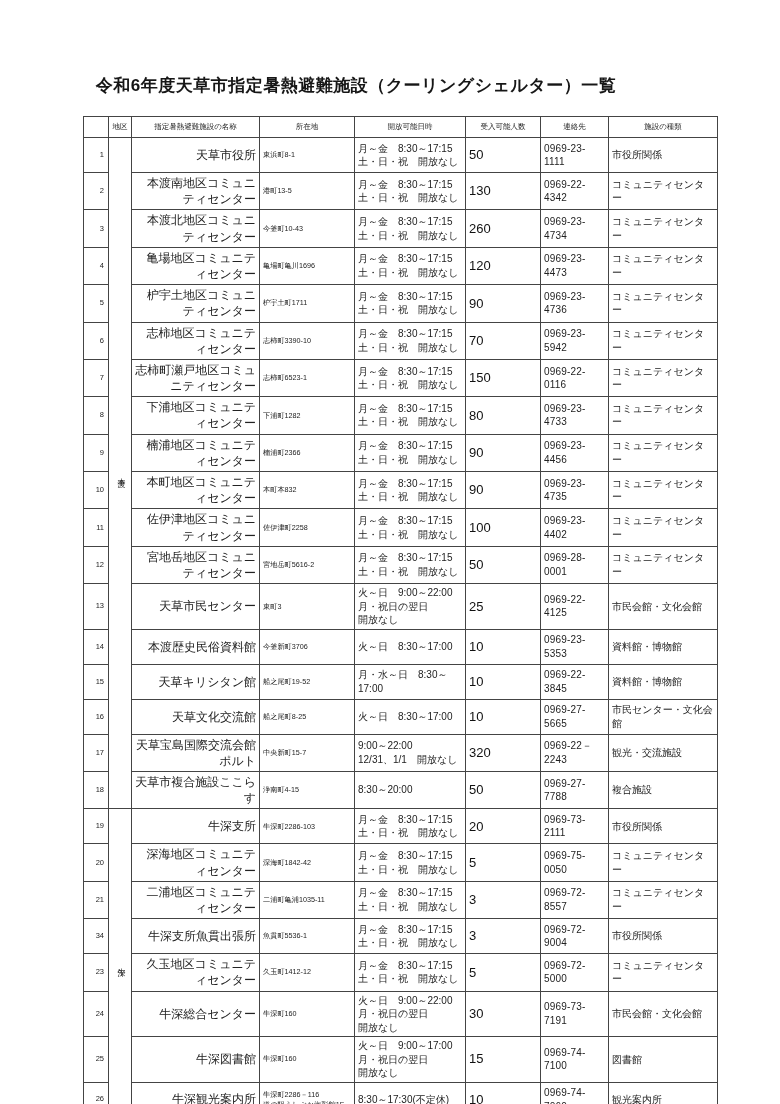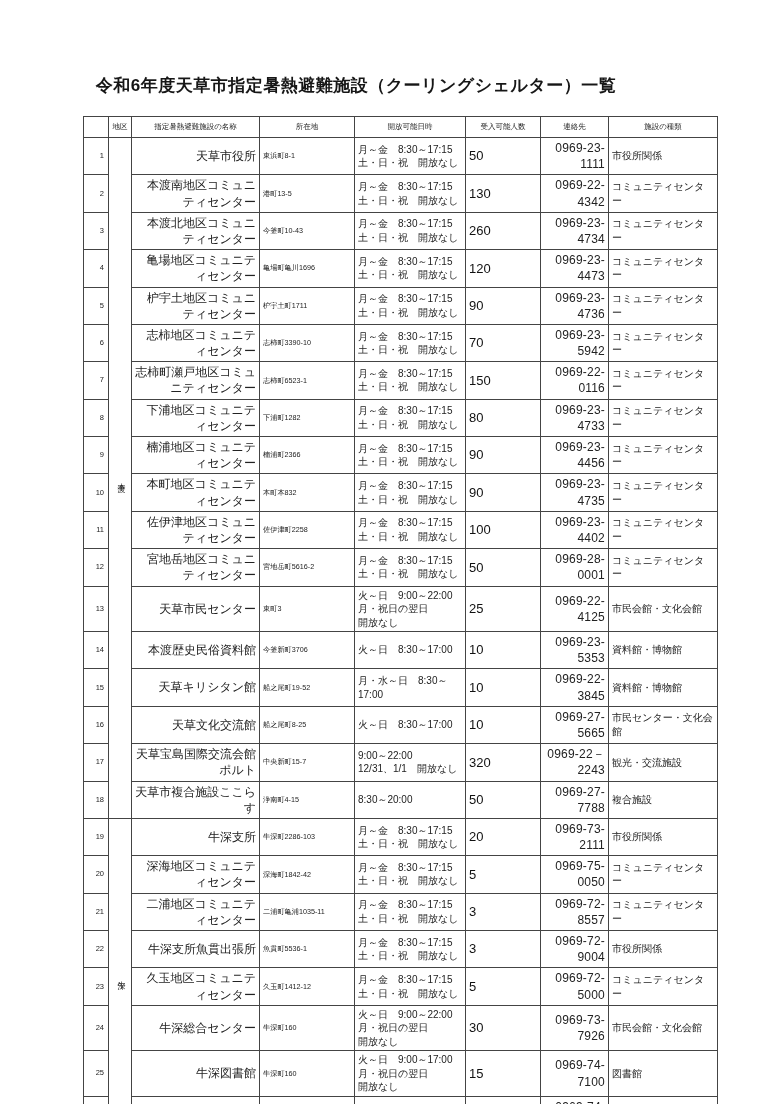--- a/index.html
+++ b/index.html
@@ -37,21 +37,21 @@
     text-align:center;padding:0;
   }
   .district-label{
     writing-mode:vertical-rl;text-orientation:upright;
     margin:0 auto;font-size:8px;letter-spacing:2px;color:#222;
   }
   td.c-name{text-align:right;font-size:12px;font-family:Liberation Serif, serif;}
   td.c-address{text-align:left;font-size:7.2px;}
   td.c-hours{text-align:left;font-size:10px;}
   td.c-capacity{text-align:left;padding-right:5px;font-size:13px;color:#111;}
-  td.c-phone{text-align:right;font-size:12px;letter-spacing:0.2px;}
+  td.c-phone{text-align:left;font-size:10px;letter-spacing:0.2px;}
   td.c-type{text-align:left;font-size:10px;}
   tr.tall td{height:38px;}
 </style>
 </head>
 <body>
 
 <div class="page-title">令和6年度天草市指定暑熱避難施設（クーリングシェルター）一覧</div>
 
 <table class="shelter-table">
   <colgroup>
@@ -262,21 +262,21 @@
       <tr>
         <td class="c-no">21</td>
         <td class="c-name">二浦地区コミュニティセンター</td>
         <td class="c-address">二浦町亀浦1035-11</td>
         <td class="c-hours">月～金　8:30～17:15<br>土・日・祝　開放なし</td>
         <td class="c-capacity">3</td>
         <td class="c-phone">0969-72-8557</td>
         <td class="c-type">コミュニティセンター</td>
       </tr>
       <tr>
-        <td class="c-no">22</td>
+        <td class="c-no">34</td>
         <td class="c-name">牛深支所魚貫出張所</td>
         <td class="c-address">魚貫町5536-1</td>
         <td class="c-hours">月～金　8:30～17:15<br>土・日・祝　開放なし</td>
         <td class="c-capacity">3</td>
         <td class="c-phone">0969-72-9004</td>
         <td class="c-type">市役所関係</td>
       </tr>
       <tr>
         <td class="c-no">23</td>
         <td class="c-name">久玉地区コミュニティセンター</td>
@@ -285,21 +285,21 @@
         <td class="c-capacity">5</td>
         <td class="c-phone">0969-72-5000</td>
         <td class="c-type">コミュニティセンター</td>
       </tr>
       <tr class="tall">
         <td class="c-no">24</td>
         <td class="c-name">牛深総合センター</td>
         <td class="c-address">牛深町160</td>
         <td class="c-hours">火～日　9:00～22:00<br>月・祝日の翌日<br>開放なし</td>
         <td class="c-capacity">30</td>
-        <td class="c-phone">0969-73-7926</td>
+        <td class="c-phone">0969-73-7191</td>
         <td class="c-type">市民会館・文化会館</td>
       </tr>
       <tr class="tall">
         <td class="c-no">25</td>
         <td class="c-name">牛深図書館</td>
         <td class="c-address">牛深町160</td>
         <td class="c-hours">火～日　9:00～17:00<br>月・祝日の翌日<br>開放なし</td>
         <td class="c-capacity">15</td>
         <td class="c-phone">0969-74-7100</td>
         <td class="c-type">図書館</td>

